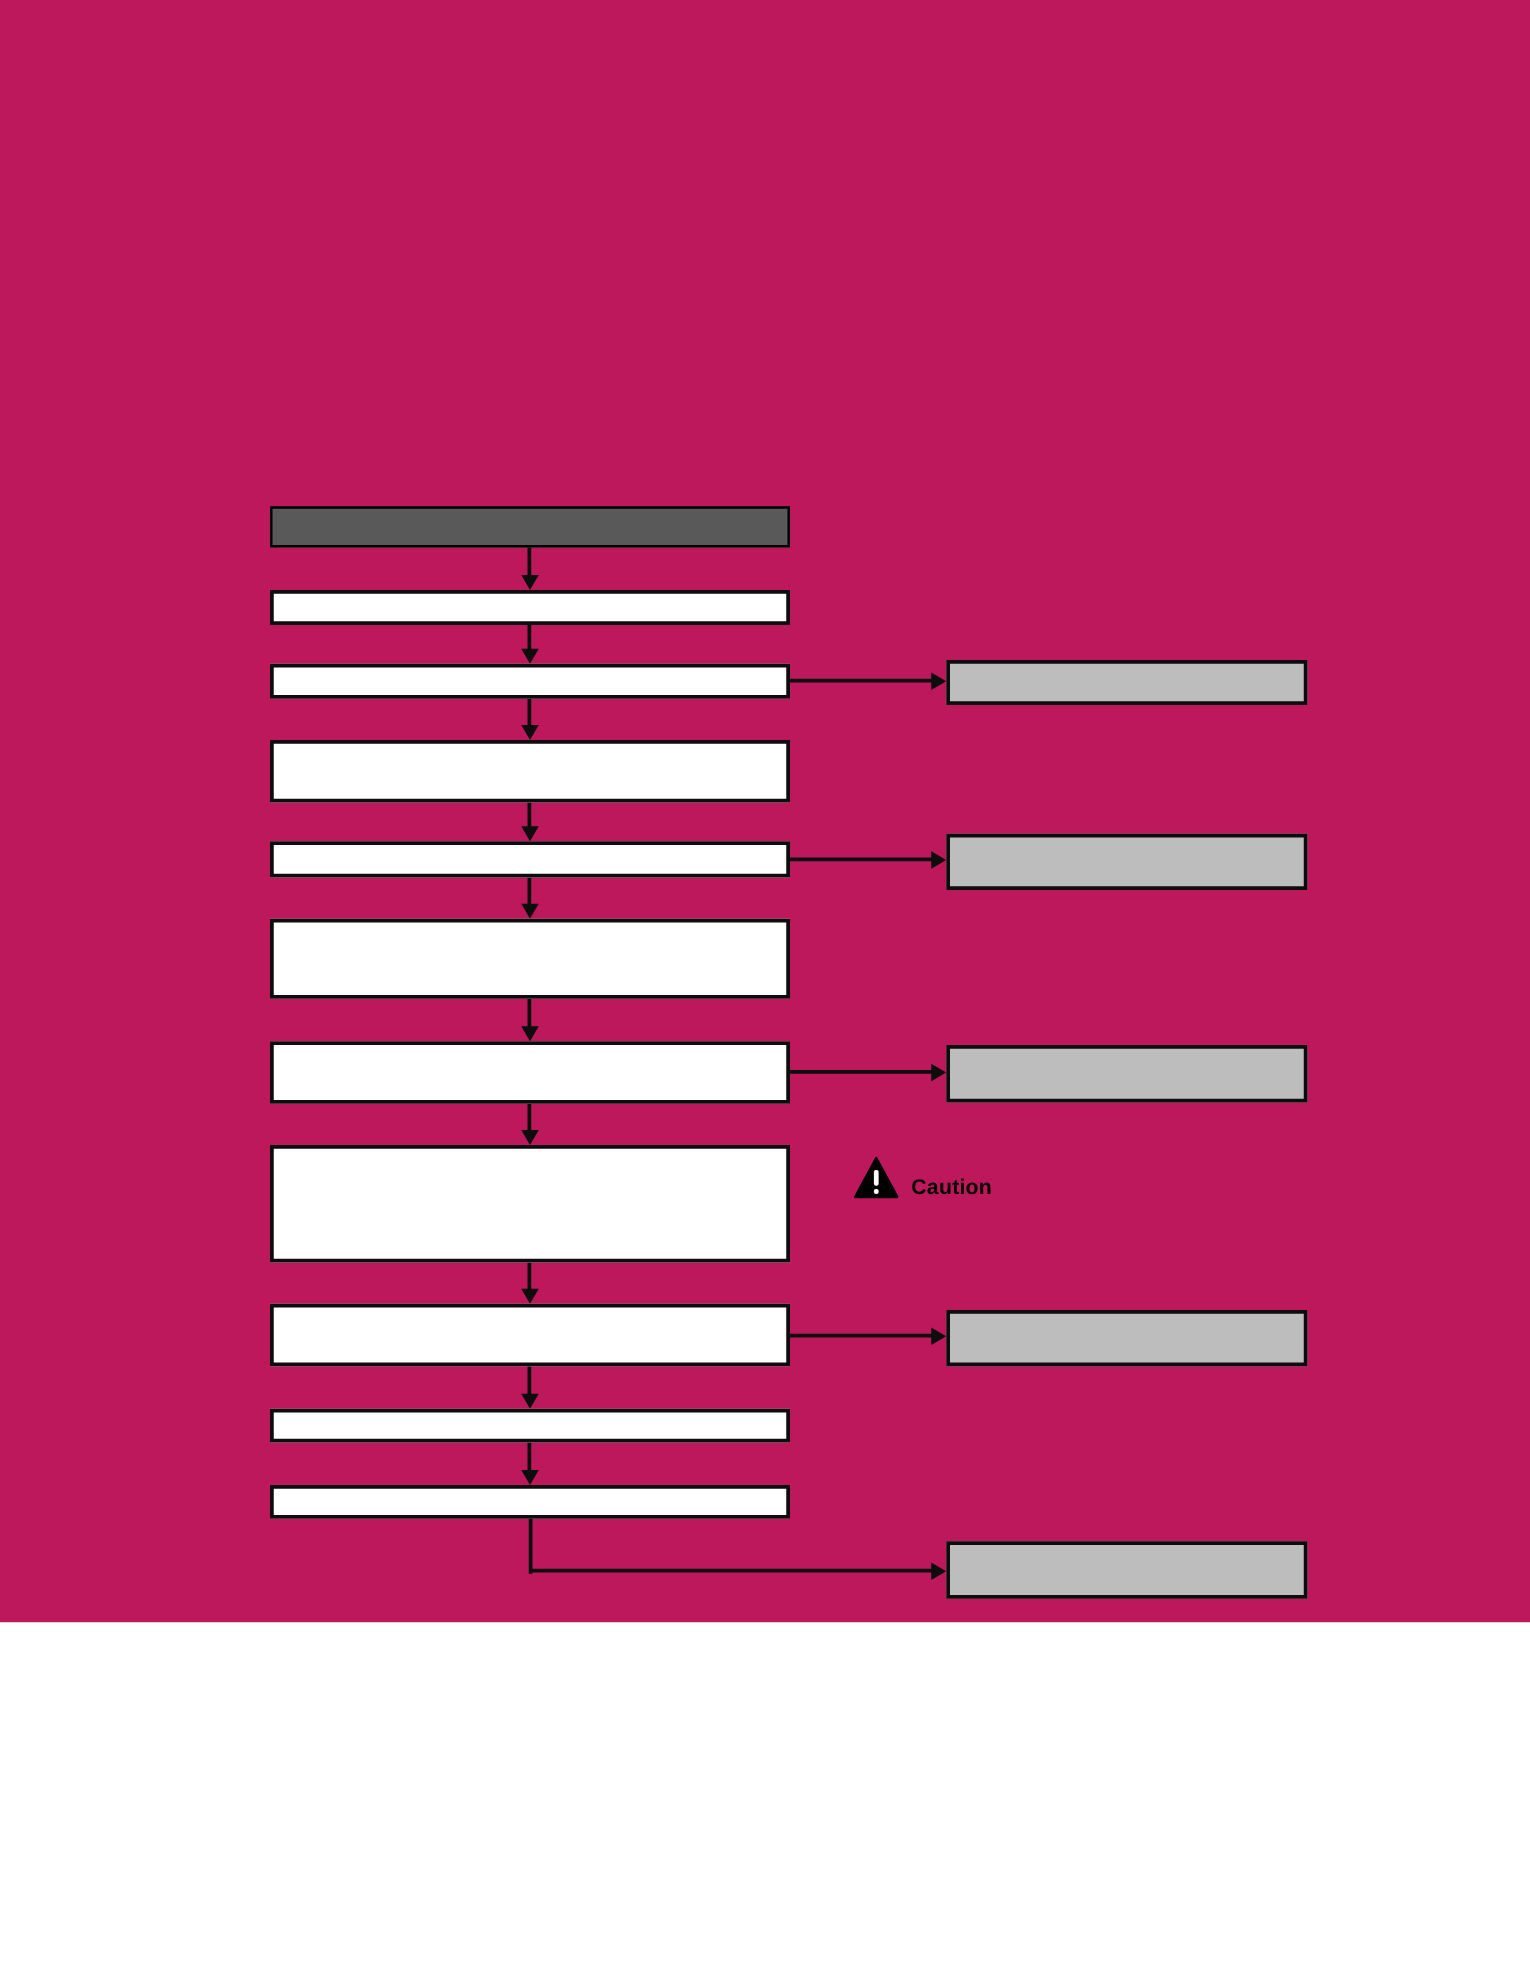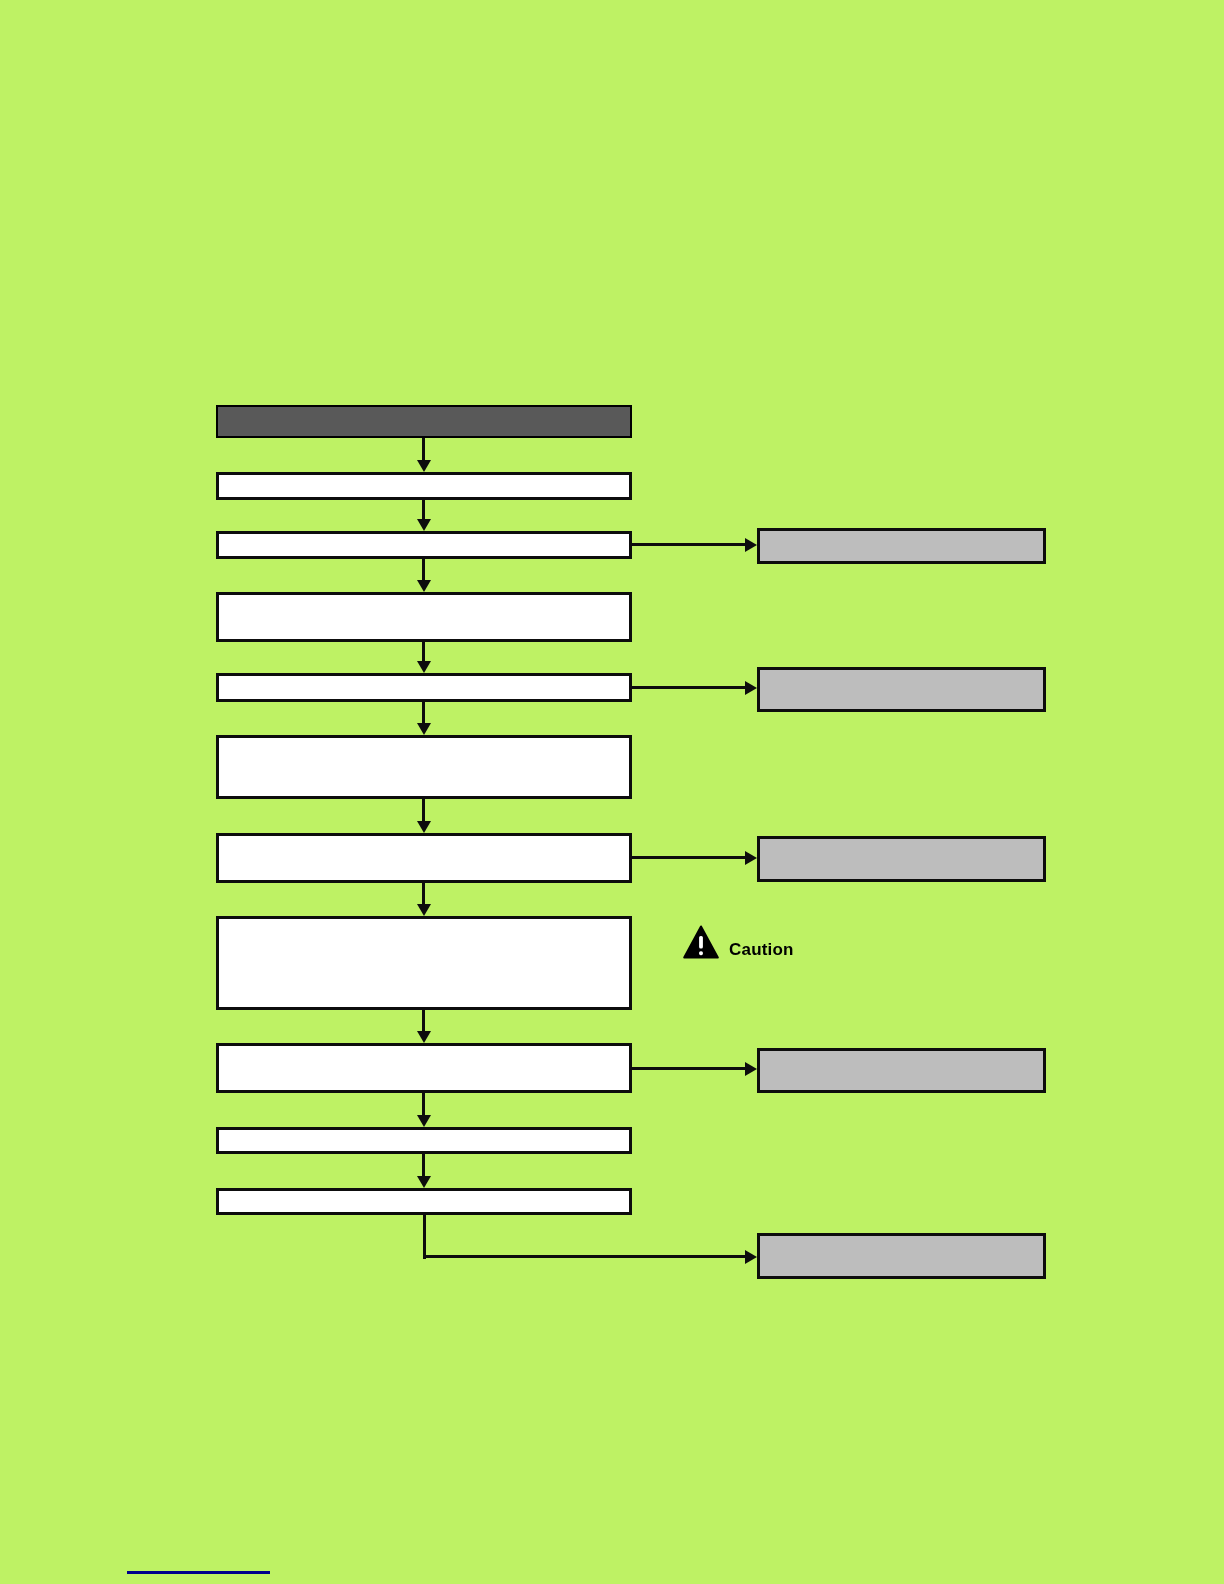--- a/index.html
+++ b/index.html
@@ -4,22 +4,22 @@
 <style>
   html, body {
     margin: 0;
     padding: 0;
     background: #ffffff;
     font-family: "Liberation Sans", sans-serif;
   }
   .page {
     position: relative;
     width: 1224px;
-    height: 1584px;
-    background: #bef264;
+    height: 1298px;
+    background: #be185d;
     overflow: hidden;
   }
   
   .node {
     position: absolute;
     left: 216px;
     width: 416px;
     box-sizing: border-box;
     background: #ffffff;
     border: 3px solid #0d0d0d;

